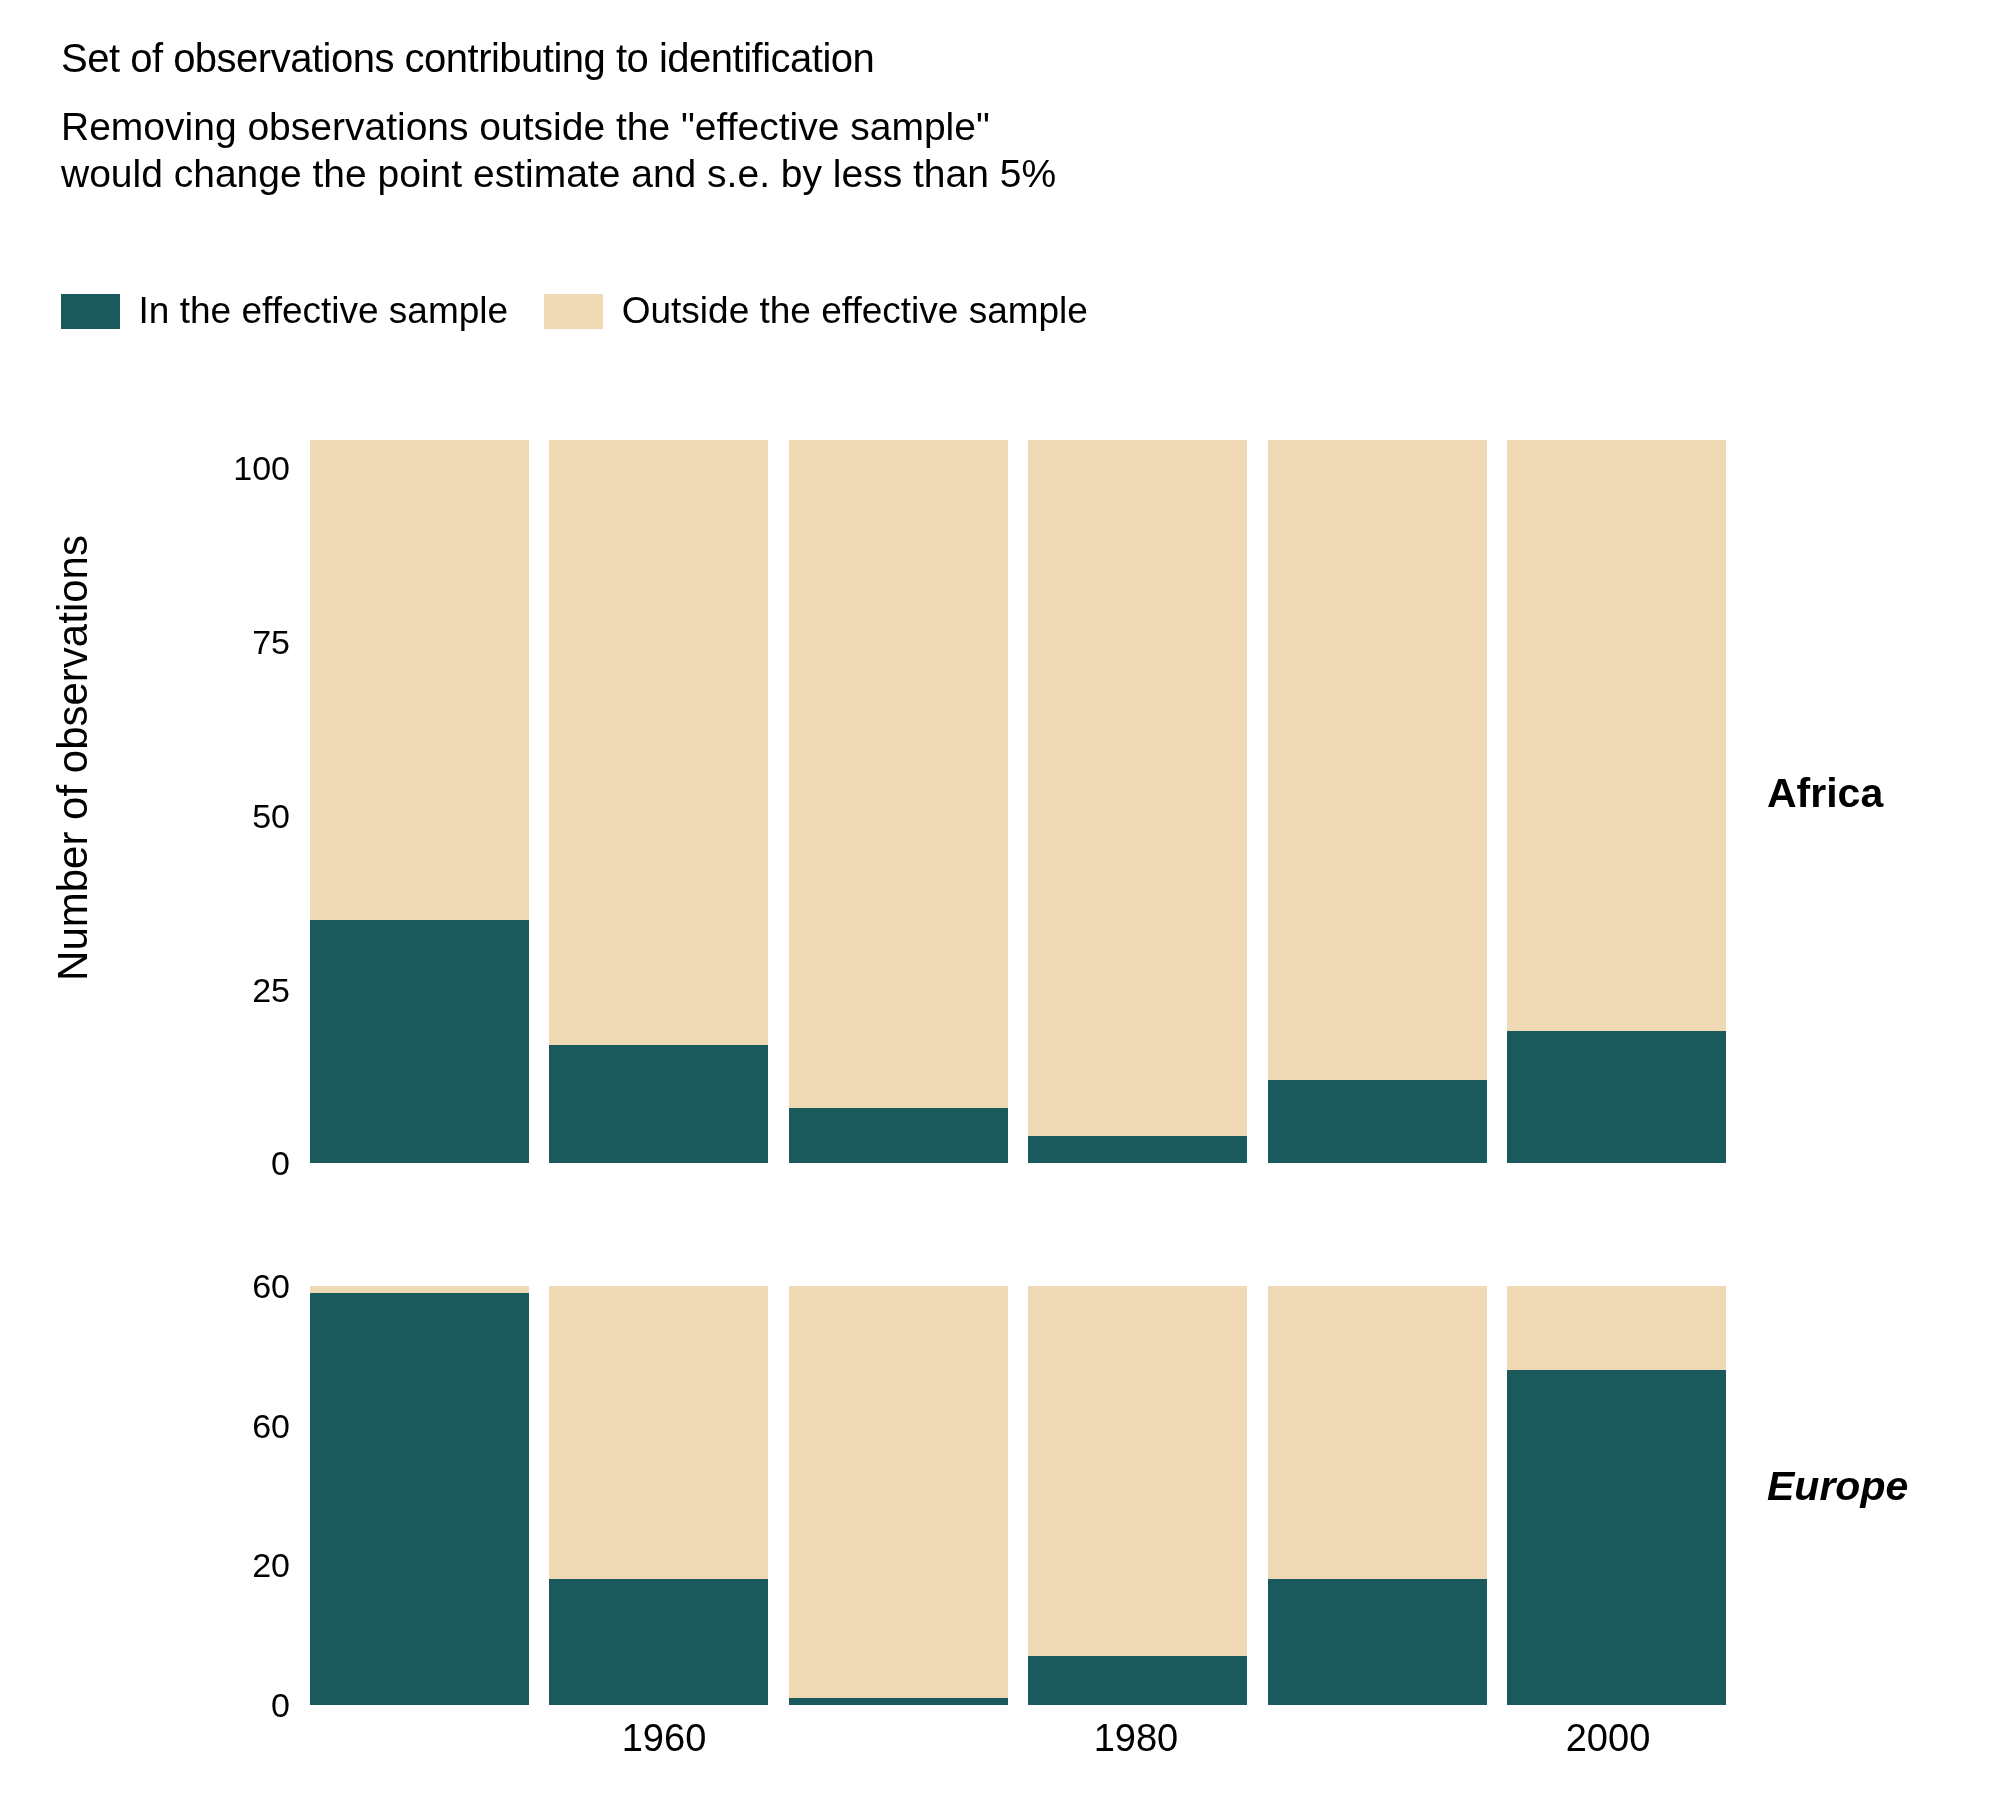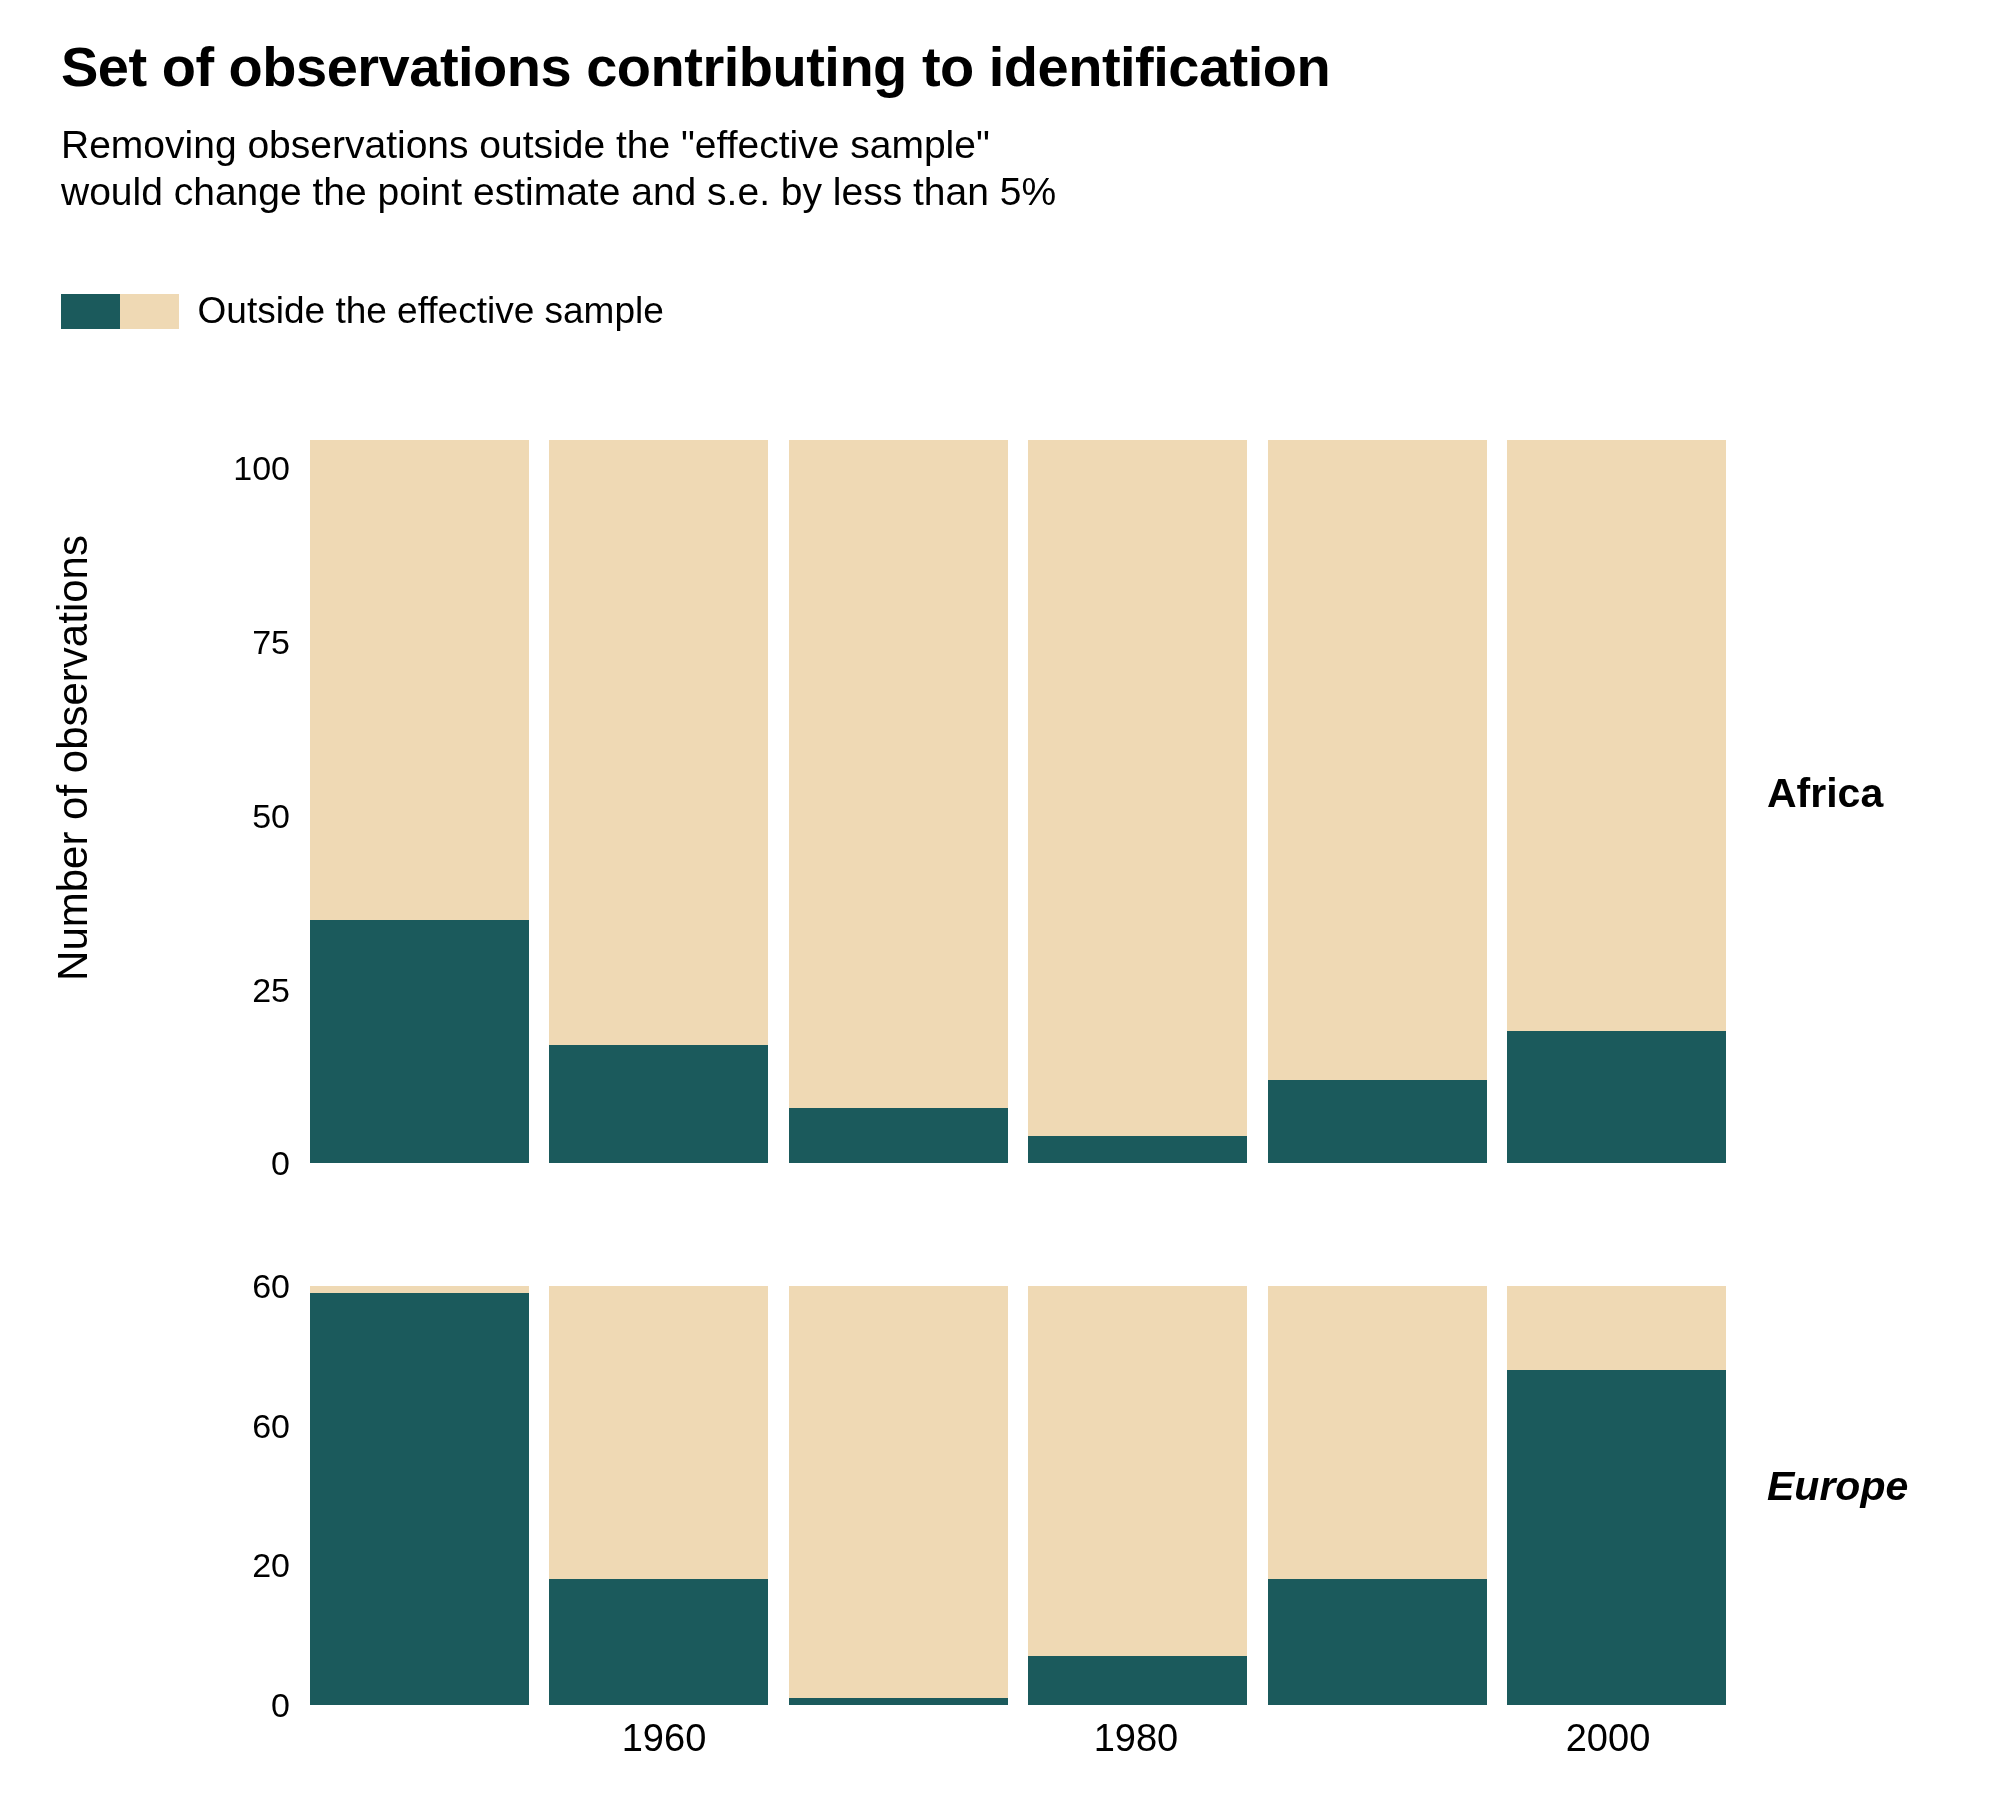--- a/index.html
+++ b/index.html
@@ -17,22 +17,22 @@
   }
 
   
   .header {
     position: absolute;
     left: 61px;
     top: 36px;
     width: 1912px;
   }
   .title {
-    font-size: 56px;
-    font-weight: bold;
+    font-size: 40px;
+    font-weight: normal;
     letter-spacing: -0.5px;
     line-height: 1.12;
     margin: 0;
     white-space: nowrap;
   }
   .subtitle {
     font-size: 39px;
     font-weight: normal;
     line-height: 1.22;
     margin: 22px 0 8px 0;
@@ -166,20 +166,21 @@
 
 <div class="header">
   <h1 class="title">Set of observations contributing to identification</h1>
   <p class="subtitle">Removing observations outside the "effective sample"
 would change the point estimate and s.e. by less than 5%</p>
 </div>
 
 <div class="legend">
   <div class="legend-item">
     <span class="legend-swatch" id="sw-0" style="background: rgb(27, 90, 92);"></span>
+    <span class="legend-label">In the effective sample</span>
   </div>
   <div class="legend-item">
     <span class="legend-swatch" id="sw-1" style="background: rgb(239, 217, 180);"></span>
     <span class="legend-label">Outside the effective sample</span>
   </div>
 </div>
 
 <div class="ylab">Number of observations</div>
 
 <div class="panel" id="panel-africa">

